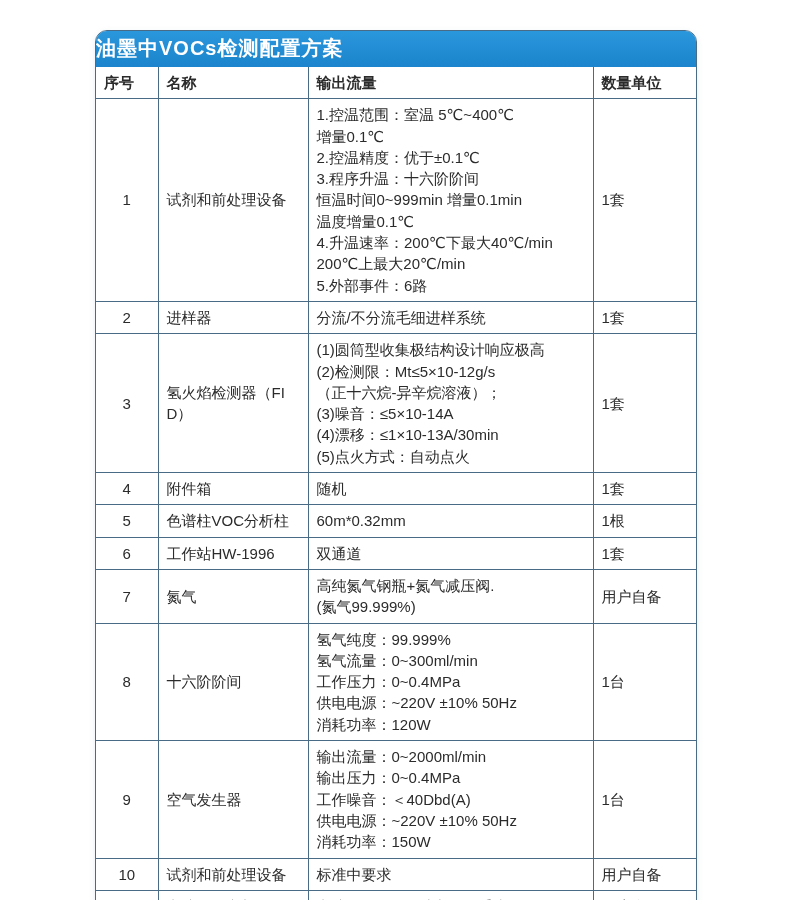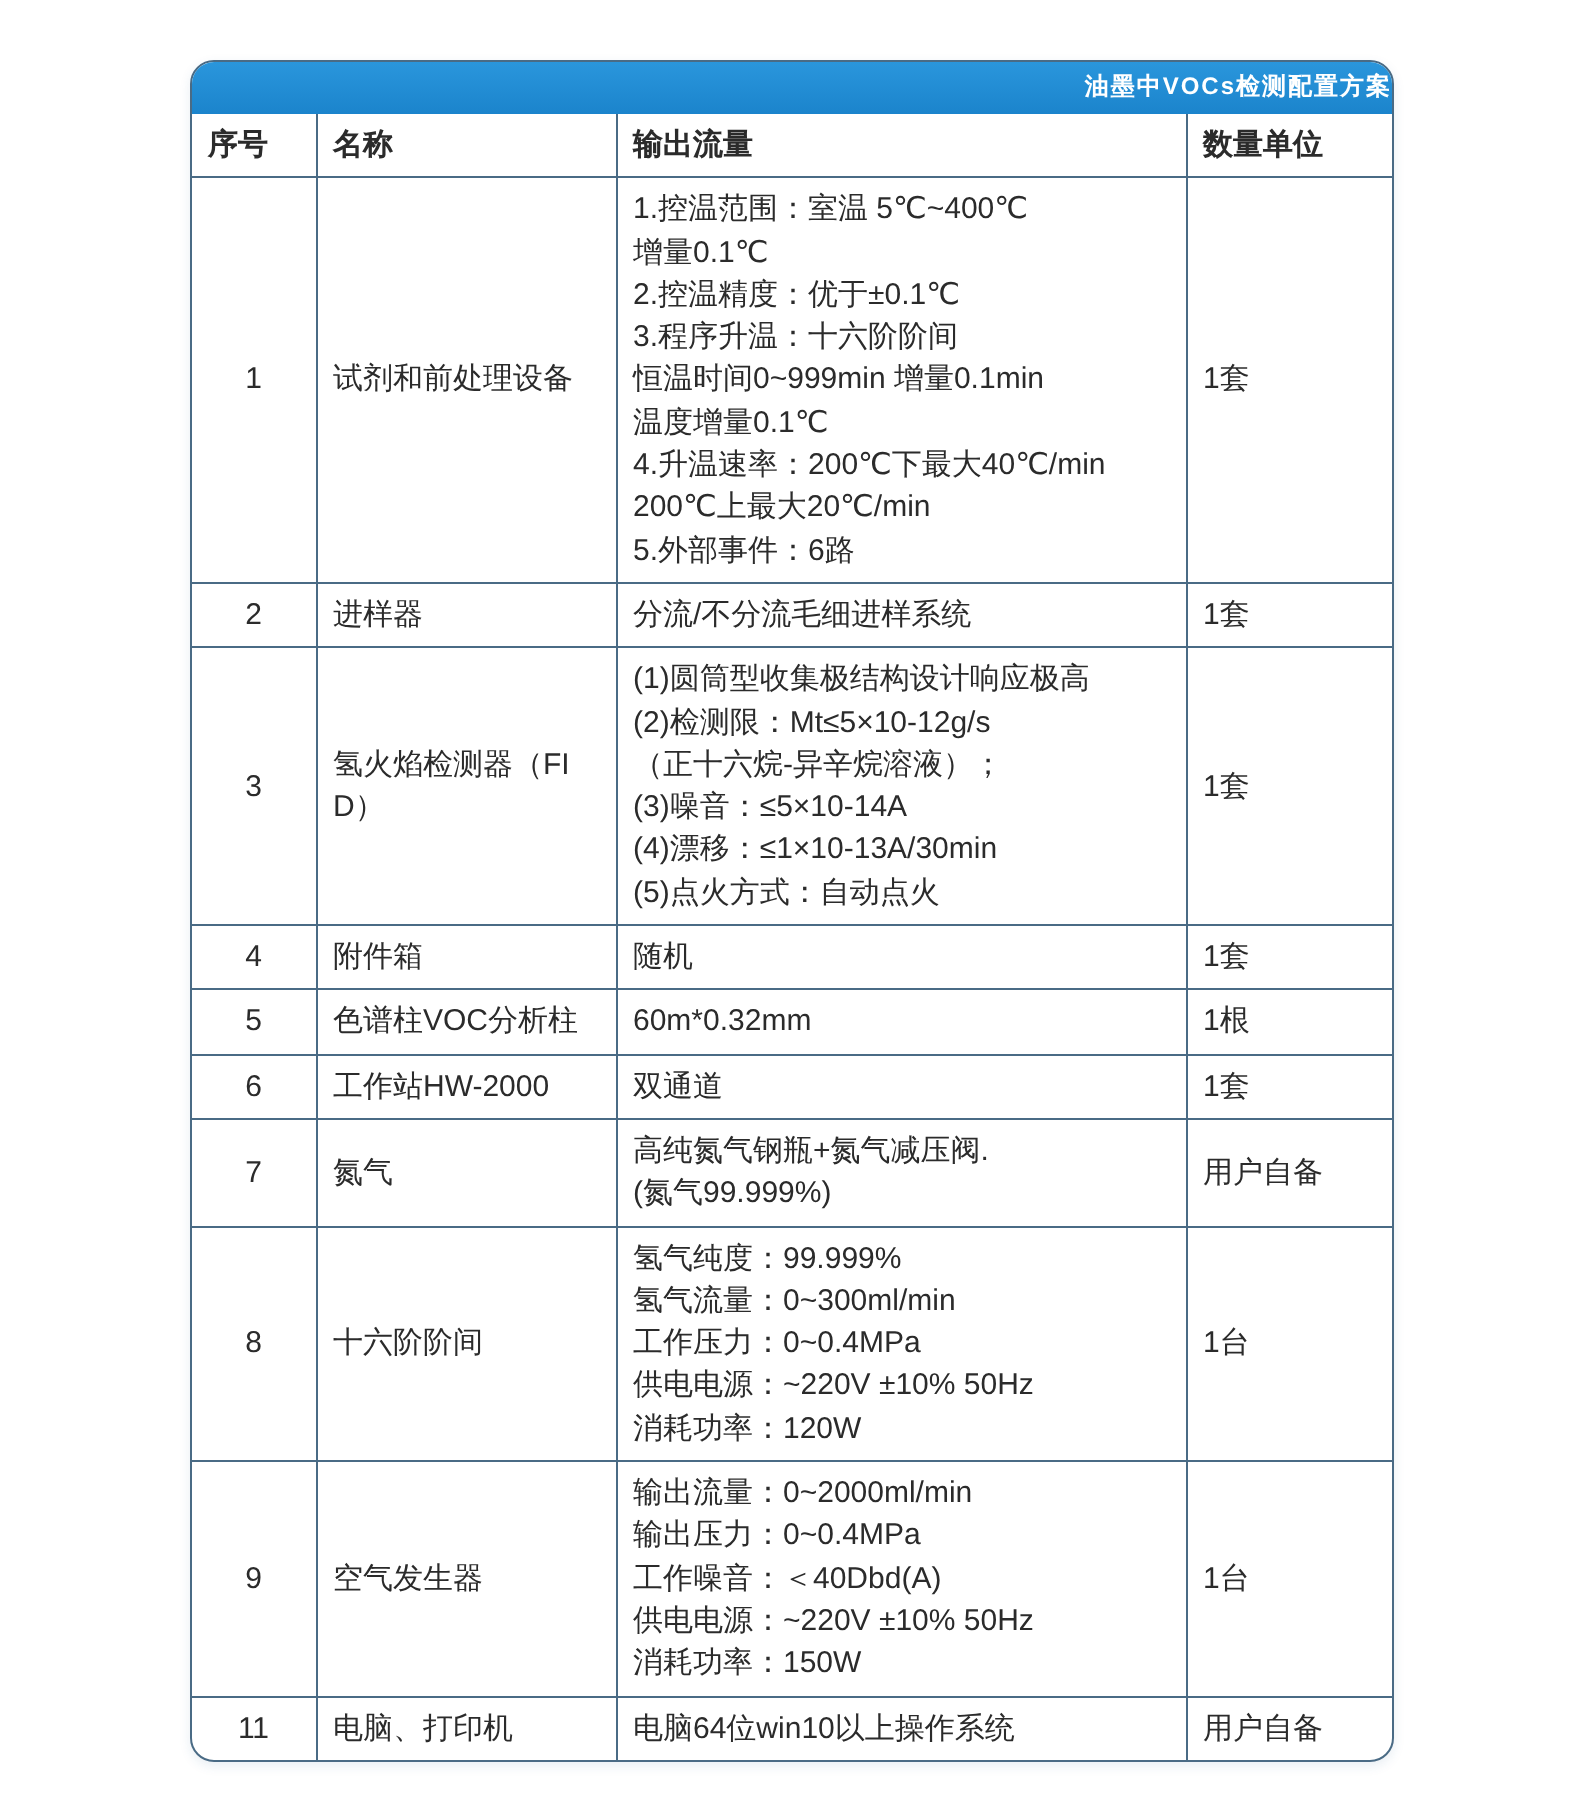--- a/index.html
+++ b/index.html
@@ -29,22 +29,22 @@
     border:1px solid var(--line);
     border-radius:12px;
     overflow:hidden;
     background:#ffffff;
     box-shadow:0 2px 6px rgba(30,90,140,0.10);
     box-sizing:border-box;
   }
   .title-bar{
     background:linear-gradient(180deg,#2a96dc 0%,#1b84cc 100%);
     color:var(--titletext);
-    text-align:right;
-    font-size:12px;
+    text-align:left;
+    font-size:20px;
     font-weight:bold;
     padding:4px 0 5px 0;
     letter-spacing:1px;
   }
   table.spec-table{
     width:100%;
     border-collapse:collapse;
     table-layout:fixed;
     font-size:15px;
   }
@@ -132,21 +132,21 @@
             <td class="qty-cell">1套</td>
           </tr>
           <tr>
             <td class="no-cell">5</td>
             <td class="name-cell">色谱柱VOC分析柱</td>
             <td class="spec-cell">60m*0.32mm</td>
             <td class="qty-cell">1根</td>
           </tr>
           <tr>
             <td class="no-cell">6</td>
-            <td class="name-cell">工作站HW-2000</td>
+            <td class="name-cell">工作站HW-1996</td>
             <td class="spec-cell">双通道</td>
             <td class="qty-cell">1套</td>
           </tr>
           <tr>
             <td class="no-cell">7</td>
             <td class="name-cell">氮气</td>
             <td class="spec-cell">高纯氮气钢瓶+氮气减压阀.
 (氮气99.999%)</td>
             <td class="qty-cell">用户自备</td>
           </tr>
@@ -164,20 +164,26 @@
             <td class="no-cell">9</td>
             <td class="name-cell">空气发生器</td>
             <td class="spec-cell">输出流量：0~2000ml/min
 输出压力：0~0.4MPa
 工作噪音：＜40Dbd(A)
 供电电源：~220V ±10% 50Hz
 消耗功率：150W</td>
             <td class="qty-cell">1台</td>
           </tr>
           <tr>
+            <td class="no-cell">10</td>
+            <td class="name-cell">试剂和前处理设备</td>
+            <td class="spec-cell">标准中要求</td>
+            <td class="qty-cell">用户自备</td>
+          </tr>
+          <tr>
             <td class="no-cell">11</td>
             <td class="name-cell">电脑、打印机</td>
             <td class="spec-cell">电脑64位win10以上操作系统</td>
             <td class="qty-cell">用户自备</td>
           </tr>
         </tbody>
     </table>
   </div>
 </div>
 

